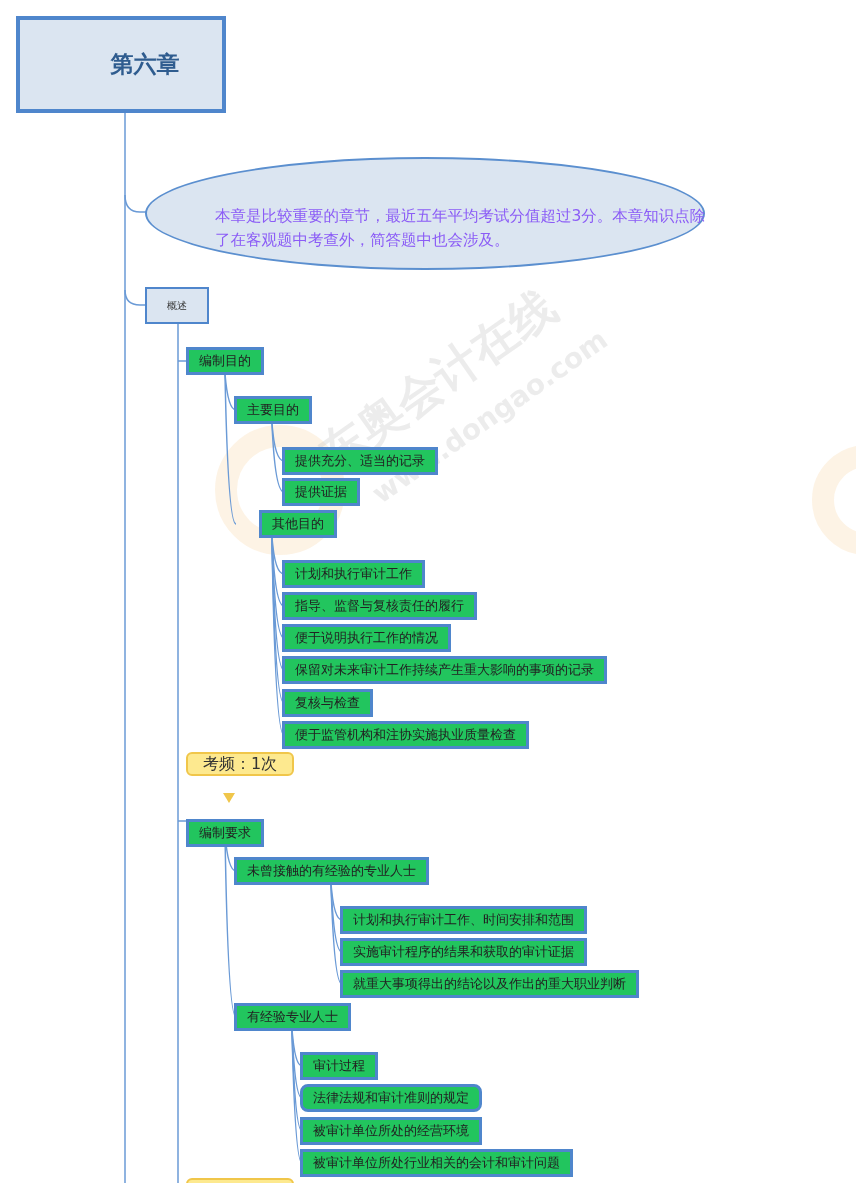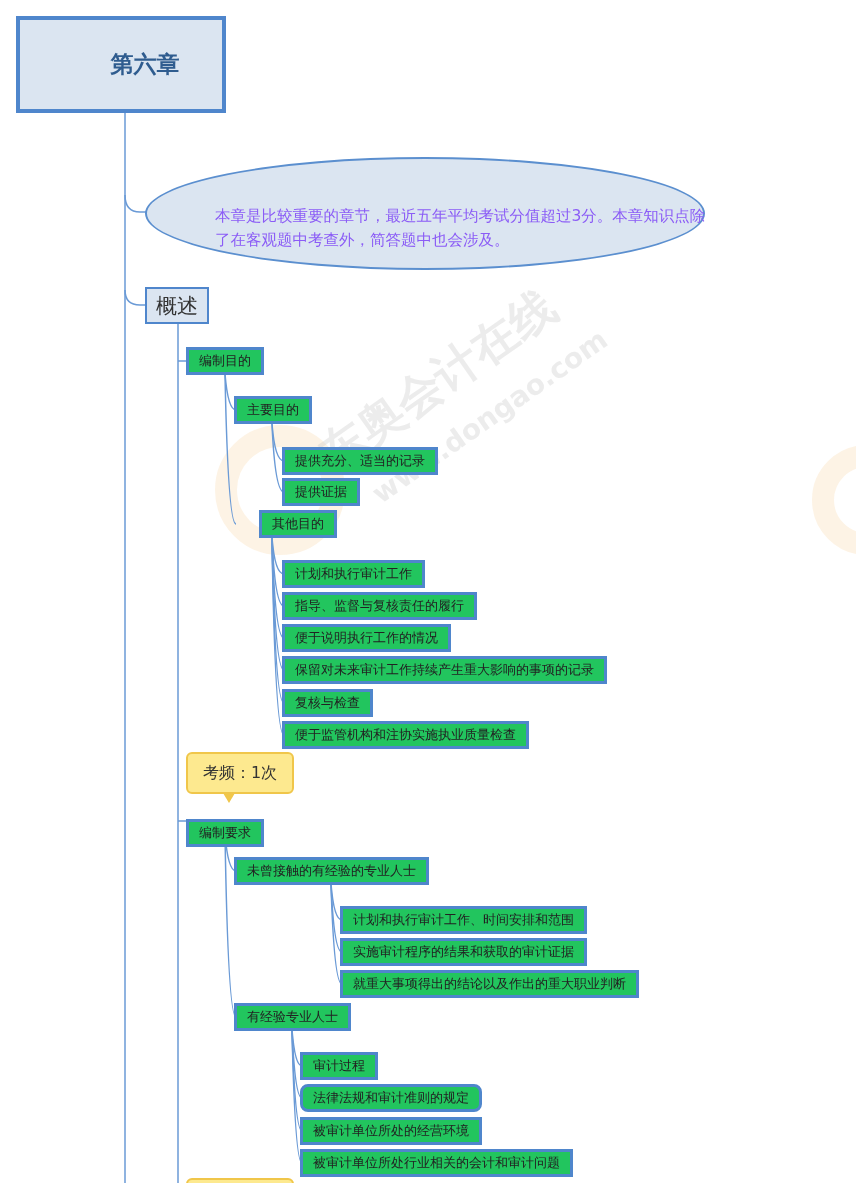--- a/index.html
+++ b/index.html
@@ -24,21 +24,21 @@
     background: #dbe5f1; box-sizing: border-box;
   }
   .ellipse-text {
     left: 180px; top: 204px; width: 500px;
     font-size: 15.5px; line-height: 24px; color: #8b5cf6; margin-left: 35px;
   }
   .l1 {
     left: 145px; top: 287px; width: 64px; height: 37px;
     background: #dbe5f1; border: 2px solid #4f86cc; box-sizing: border-box;
     display: flex; align-items: center; justify-content: center;
-    font-size: 21px; color: #333;
+    font-size: 10px; color: #333;
   }
   .node {
     background: #22c55e; border: 3px solid #4f86cc; box-sizing: border-box;
     font-size: 13px; color: #222; padding: 0 10px; height: 28px;
     display: flex; align-items: center; white-space: nowrap;
   }
   .callout {
     background: #fde98f; border: 2px solid #f0c64a; border-radius: 6px; box-sizing: border-box;
     font-size: 16px; color: #333; display: flex; align-items: center; justify-content: center;
   }
@@ -115,21 +115,21 @@
 <div class="abs node" style="left:282px;top:478px;">提供证据</div>
 
 <div class="abs node" style="left:244px;top:510px;margin-left:15px;">其他目的</div>
 <div class="abs node" style="left:282px;top:560px;">计划和执行审计工作</div>
 <div class="abs node" style="left:282px;top:592px;">指导、监督与复核责任的履行</div>
 <div class="abs node" style="left:282px;top:624px;">便于说明执行工作的情况</div>
 <div class="abs node" style="left:282px;top:656px;">保留对未来审计工作持续产生重大影响的事项的记录</div>
 <div class="abs node" style="left:282px;top:689px;">复核与检查</div>
 <div class="abs node" style="left:282px;top:721px;">便于监管机构和注协实施执业质量检查</div>
 
-<div class="abs callout" style="left:186px;top:752px;width:108px;height:42px;">考频：1次</div>
+<div class="abs callout" style="left:186px;top:752px;width:108px;height:24px;">考频：1次</div>
 <div class="abs callout-tail" style="left:223px;top:793px;"></div>
 
 <div class="abs node" style="left:186px;top:807px;margin-top:12px;">编制要求</div>
 
 <div class="abs node" style="left:234px;top:857px;">未曾接触的有经验的专业人士</div>
 <div class="abs node" style="left:340px;top:906px;">计划和执行审计工作、时间安排和范围</div>
 <div class="abs node" style="left:340px;top:938px;">实施审计程序的结果和获取的审计证据</div>
 <div class="abs node" style="left:340px;top:970px;">就重大事项得出的结论以及作出的重大职业判断</div>
 
 <div class="abs node" style="left:234px;top:1003px;">有经验专业人士</div>

